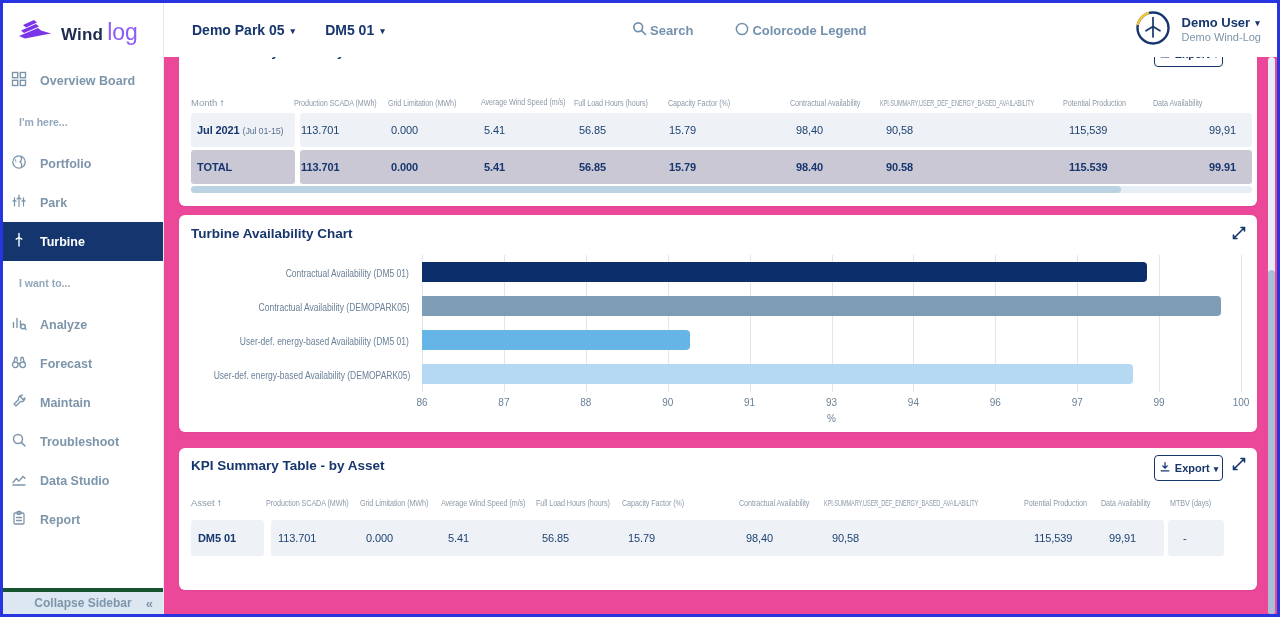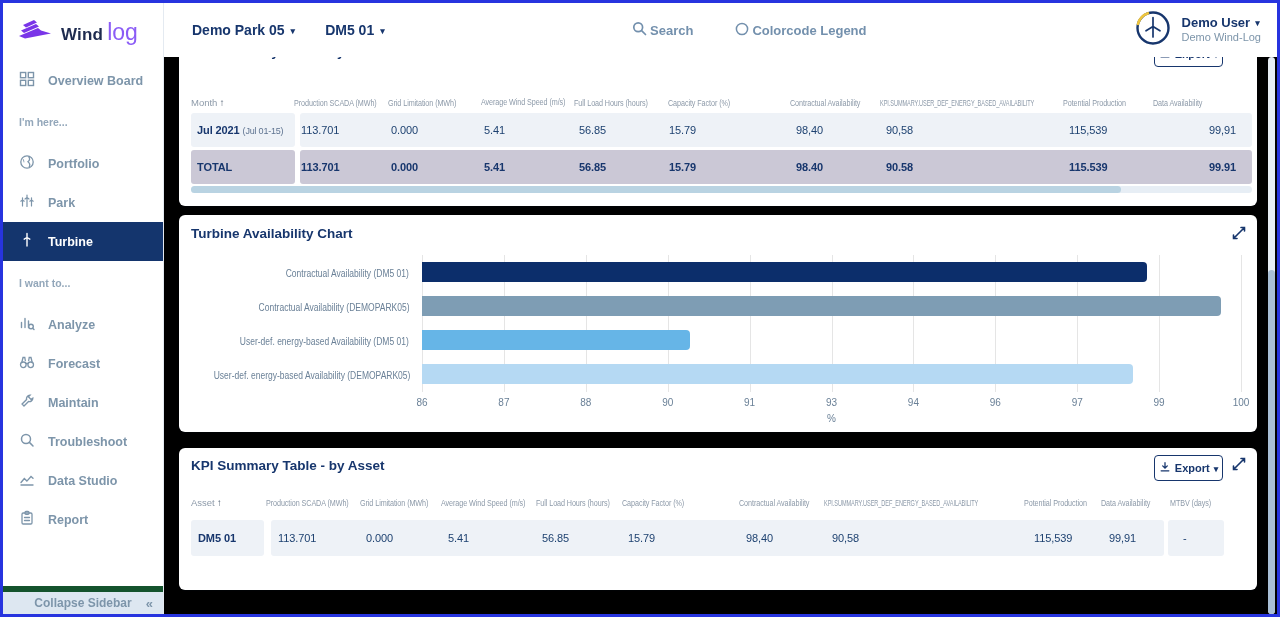--- a/index.html
+++ b/index.html
@@ -2,39 +2,39 @@
 <html><head>
 <meta charset="utf-8">
 <style>
   html,body{margin:0;padding:0;background:#fff;font-family:"Liberation Sans",sans-serif;}
   .frame{position:relative;width:1280px;height:617px;box-sizing:border-box;border:3px solid #2734df;background:#e9eff5;overflow:hidden;}
   
   .sidebar{position:absolute;left:0;top:0;bottom:0;width:160px;background:#fff;border-right:1px solid #e4eaf1;overflow:hidden;z-index:5;}
   .logo{height:58px;display:flex;align-items:center;padding-left:14px;gap:8px;}
   .logo-bold{font-size:17px;font-weight:700;color:#1e2b4f;letter-spacing:.2px;}
   .logo-light{font-size:23px;font-weight:400;color:#8b5cf6;margin-left:4px;margin-top:12px;}
-  .nav-item{height:39px;display:flex;align-items:center;gap:13px;padding-left:16px;color:#7d95aa;font-size:12.5px;font-weight:600;cursor:pointer;white-space:nowrap;}
+  .nav-item{height:39px;display:flex;align-items:center;gap:13px;padding-left:8px;color:#7d95aa;font-size:12.5px;font-weight:600;cursor:pointer;white-space:nowrap;}
   .nav-item.active{background:#14356d;color:#fff;}
   .nav-item svg{flex:0 0 auto;}
   .section{height:16px;margin:16px 0 12px;padding-left:16px;font-size:10.5px;font-weight:600;color:#93a7ba;}
-  .collapse-bar{position:absolute;left:0;right:0;bottom:0;height:22px;background:#dde7f1;border-top:6px solid #14532d;display:flex;align-items:center;justify-content:center;font-size:12px;font-weight:700;color:#7d95aa;z-index:6;}
+  .collapse-bar{position:absolute;left:0;right:0;bottom:0;height:22px;background:#dde7f1;border-top:4px solid #14532d;display:flex;align-items:center;justify-content:center;font-size:12px;font-weight:700;color:#7d95aa;z-index:6;}
   .collapse-chevrons{position:absolute;right:10px;font-size:13px;color:#7d95aa;}
   
   .topbar{position:absolute;left:161px;right:0;top:0;height:54px;background:#fff;z-index:4;}
   .selectors{position:absolute;left:28px;top:0;height:54px;display:flex;align-items:center;gap:30px;}
   .selector{display:flex;align-items:center;gap:6px;font-size:14px;font-weight:700;color:#17366d;cursor:pointer;}
   .caret{font-size:9px;color:#17366d;position:relative;top:1px;}
   .top-center{position:absolute;left:468px;top:0;height:54px;display:flex;align-items:center;gap:42px;}
   .top-link{display:flex;align-items:center;gap:3px;font-size:13px;font-weight:600;color:#7390ad;cursor:pointer;}
   .user-area{position:absolute;right:16px;top:0;height:54px;display:flex;align-items:center;gap:10px;}
   .user-text{display:flex;flex-direction:column;align-items:flex-start;line-height:15px;}
   .user-name{font-size:13px;font-weight:700;color:#17366d;display:flex;align-items:center;gap:5px;cursor:pointer;}
   .user-org{font-size:11px;color:#7d95aa;}
   
-  .main{position:absolute;left:161px;right:0;top:54px;bottom:0;overflow:hidden;background:#000000;}
+  .main{position:absolute;left:161px;right:0;top:54px;bottom:0;overflow:hidden;background:#ec4899;}
   .card{position:absolute;left:15px;width:1078px;background:#fff;border-radius:6px;box-shadow:0 1px 2px rgba(16,42,84,.07);overflow:hidden;}
   .card-title{position:absolute;left:12px;font-size:13.5px;font-weight:700;color:#17366d;white-space:nowrap;}
   .export-btn{position:absolute;width:67px;height:24px;border:1.5px solid #17366d;border-radius:4px;background:#fff;display:flex;align-items:center;justify-content:center;gap:4px;font-size:11px;font-weight:700;color:#17366d;cursor:pointer;}
   .expand{position:absolute;width:16px;height:16px;cursor:pointer;}
   
   .th{position:absolute;bottom:0;font-size:9px;color:#8d9aa9;white-space:nowrap;transform:scaleX(.8);transform-origin:left bottom;letter-spacing:-.1px;}
   .th.wrap{white-space:normal;width:118px;line-height:11px;}
   .th.xsquish{transform:scaleX(.62);}
   .th-first{position:absolute;bottom:0;font-size:9.5px;color:#8d9aa9;font-weight:400;}
   .sort-arrow{font-weight:700;color:#46566a;font-size:10px;margin-left:2px;}

